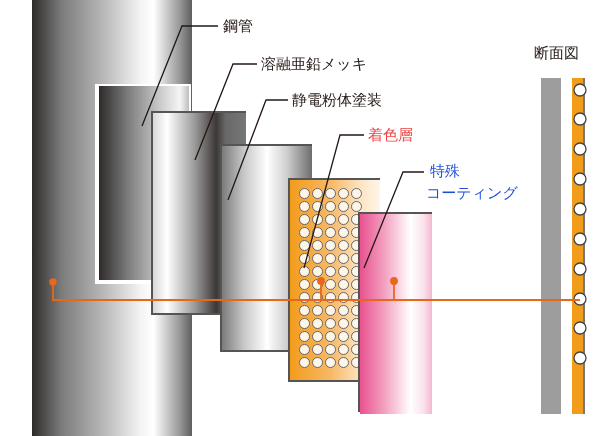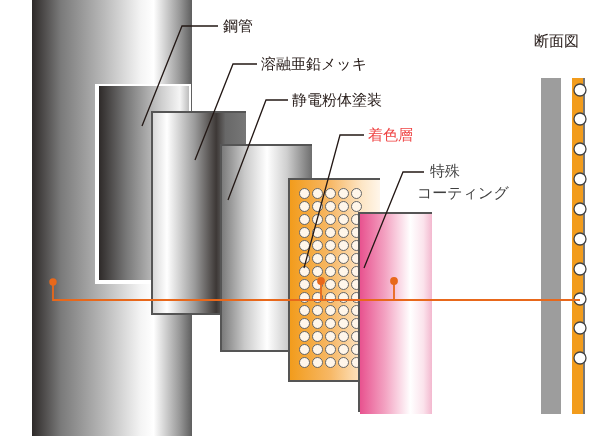--- a/index.html
+++ b/index.html
@@ -1,20 +1,20 @@
 <!DOCTYPE html>
 <html><head>
 <meta charset="utf-8">
 <style>
   html,body{margin:0;padding:0;background:#fff;}
   #stage{position:relative;width:600px;height:436px;overflow:hidden;background:#fff;font-family:"DejaVu Sans","Liberation Sans",sans-serif;margin-left:12px;}
   .layer{position:absolute;}
   .label{position:absolute;font-size:15px;line-height:18px;white-space:nowrap;color:#231815;}
   .label.orange{color:#ef4444;}
-  .label.pink{color:#404040;font-family:Liberation Serif, serif;}
+  .label.pink{color:#1d4ed8;font-family:Liberation Serif, serif;}
   svg{position:absolute;left:0;top:0;}
   .dots{position:absolute;display:grid;grid-template-columns:repeat(5,13px);grid-auto-rows:13px;gap:0;}
   .dot{width:9px;height:9px;border-radius:50%;background:#fff6ea;border:1.5px solid #666;margin:1px;}
 </style>
 </head>
 <body>
 
 <div id="stage">
 
   <div class="layer" style="left:20px;top:0;width:160px;height:436px;background:linear-gradient(90deg,#2e2a29 0%,#7a7a7a 18%,#b9b9b9 45%,#f4f4f4 68%,#ffffff 76%,#9a9a9a 92%,#5e5e5e 100%);"></div>
@@ -138,15 +138,15 @@
       <line x1="382" y1="281" x2="382" y2="300"></line>
         <circle cx="382" cy="281" r="3"></circle>
     </g>
   </svg>
 
   <div class="label" style="left:211px;top:17px;">鋼管</div>
   <div class="label" style="left:280px;top:91px;">静電粉体塗装</div>
   <div class="label" style="left:249px;top:55px;">溶融亜鉛メッキ</div>
   <div class="label orange" style="left:356px;top:126px;">着色層</div>
   <div class="label pink" style="left:418px;top:162px;">特殊</div>
-  <div class="label pink" style="left:405px;top:184px;">コーティング</div>
-  <div class="label" style="left:522px;top:32px;">断面図</div>
+  <div class="label pink" style="left:414px;top:184px;">コーティング</div>
+  <div class="label" style="left:522px;top:44px;">断面図</div>
 </div>
 
 </body></html>

